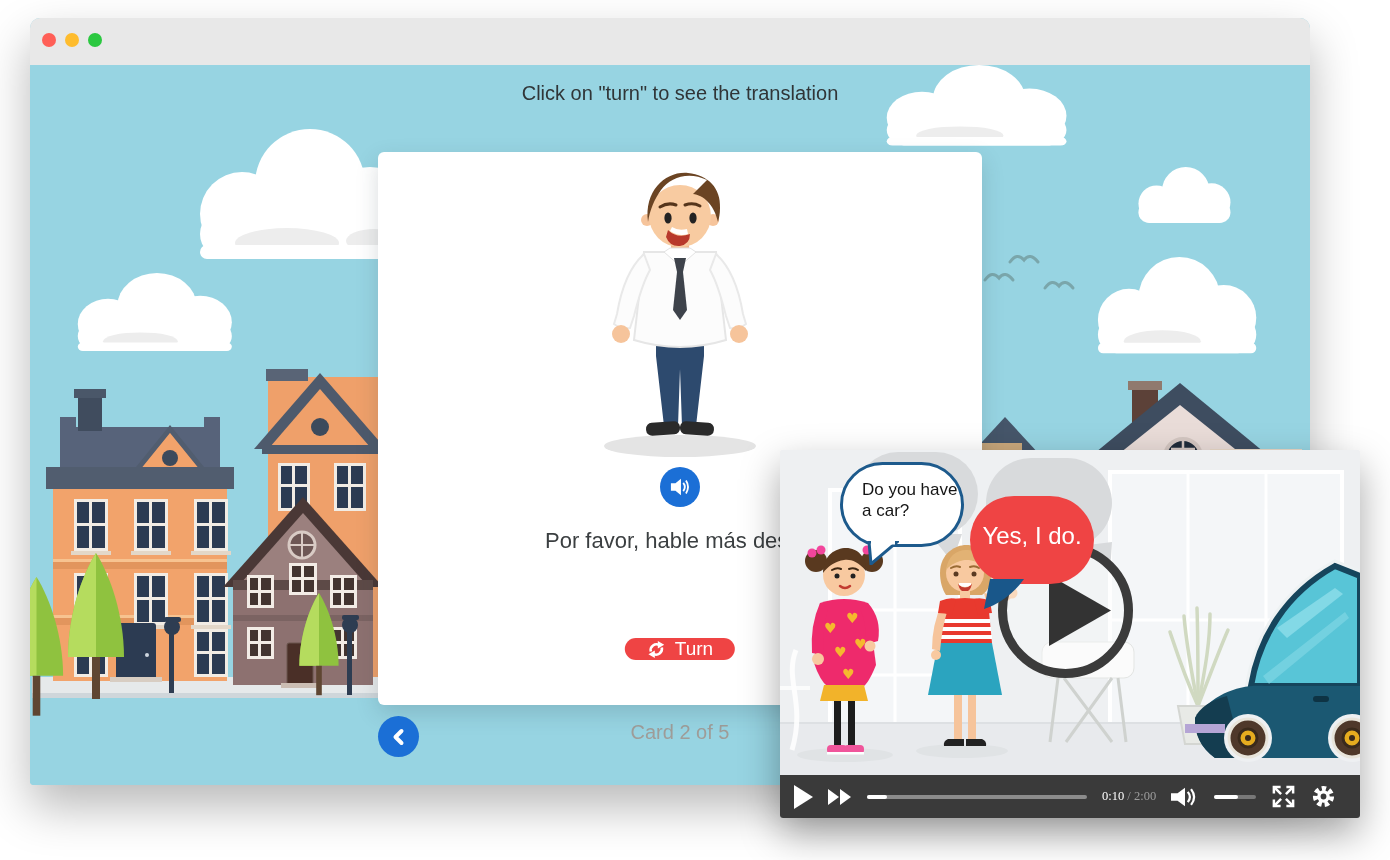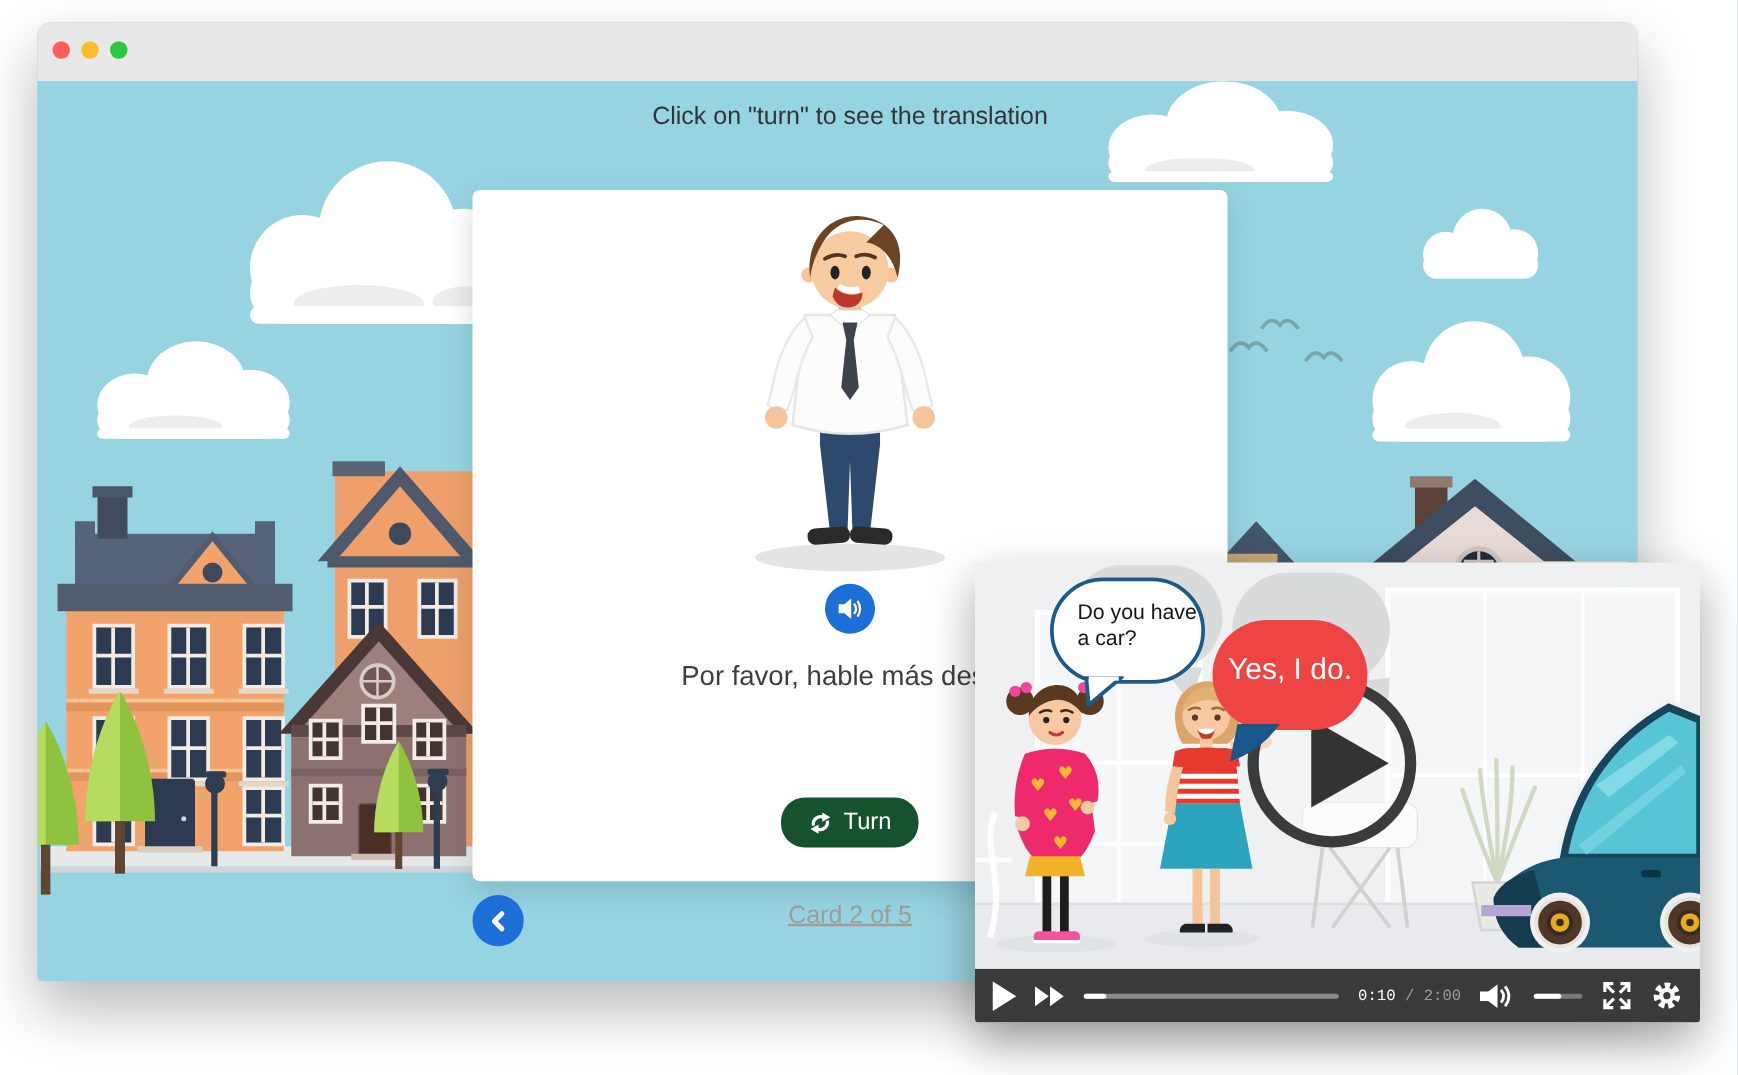--- a/index.html
+++ b/index.html
@@ -42,32 +42,32 @@
     position:absolute;left:50%;top:315px;transform:translateX(-50%);
     width:40px;height:40px;border-radius:50%;background:#1b6fd6;border:none;
     display:flex;align-items:center;justify-content:center;cursor:pointer;
   }
   .phrase{
     position:absolute;left:167px;top:376px;white-space:nowrap;
     font-size:22px;color:#3b3f41;
   }
   .turn-btn{
     position:absolute;left:50%;top:486px;transform:translateX(-50%);
-    height:40px;border-radius:19px;background:#14532d;border:none;
+    height:22px;border-radius:19px;background:#ef4444;border:none;
     display:flex;align-items:center;gap:9px;padding:0 22px;cursor:pointer;
     color:#ffffff;font-size:19px;font-family:inherit;
   }
   .back-btn{
     position:absolute;left:348px;top:651px;width:41px;height:41px;z-index:4;
     border-radius:50%;background:#1b6fd6;border:none;cursor:pointer;
     display:flex;align-items:center;justify-content:center;
   }
   .card-counter{
     position:absolute;left:348px;top:656px;width:604px;text-align:center;z-index:3;
-    font-size:20px;color:#9f9d99;text-decoration:underline;
+    font-size:20px;color:#9f9d99;
   }
   
   .video{
     position:absolute;left:780px;top:450px;width:580px;height:368px;z-index:10;
     border-radius:3px;overflow:hidden;background:#eef0f2;
     box-shadow:0 16px 38px rgba(0,0,0,.35);
   }
   .scene{position:relative;height:325px;overflow:hidden;}
   .scene-art{position:absolute;left:0;top:0;}
   .play-overlay{
@@ -89,21 +89,21 @@
     margin-top:32px;
   }
   .bubble-a .tail{position:absolute;left:12px;bottom:-25px;}
   .controls{
     height:43px;background:#3a3a3a;display:flex;align-items:center;
     padding:0 14px;gap:15px;
   }
   .ctl-btn{background:none;border:none;padding:0;cursor:pointer;display:flex;align-items:center;}
   .progress{width:220px;height:4px;background:#8b8b8b;border-radius:2px;cursor:pointer;}
   .progress .played{height:4px;background:#ffffff;border-radius:2px;}
-  .time{font-size:12.5px;color:#ffffff;white-space:nowrap;font-family:Liberation Mono, monospace;}
+  .time{font-size:12.5px;color:#ffffff;white-space:nowrap;font-family:Liberation Serif, serif;}
   .time .total,.time .sep{color:#9d9d9d;}
   .vol-track{width:42px;height:4px;background:#787878;border-radius:2px;cursor:pointer;}
   .vol-track .level{height:4px;background:#ffffff;border-radius:2px;}
 </style>
 </head>
 <body>
 
 <div class="window">
   <div class="titlebar">
     <span class="dot red"></span>

